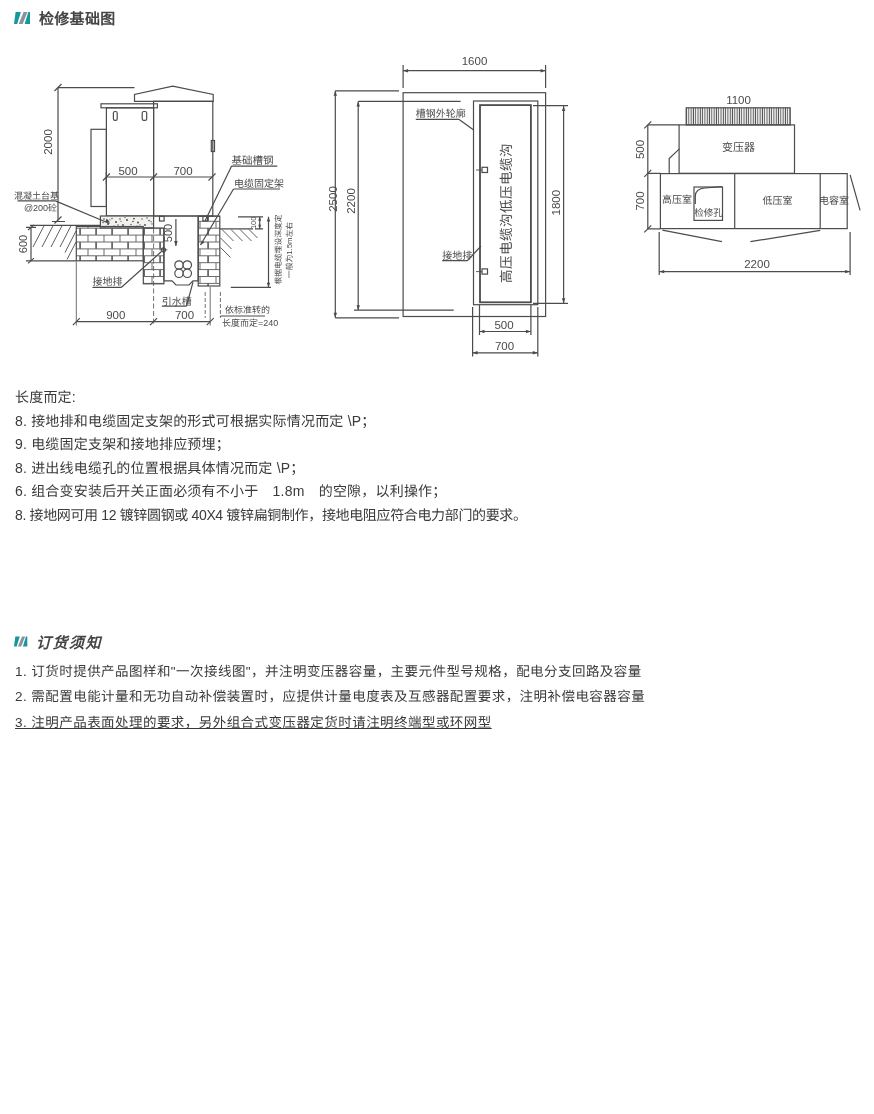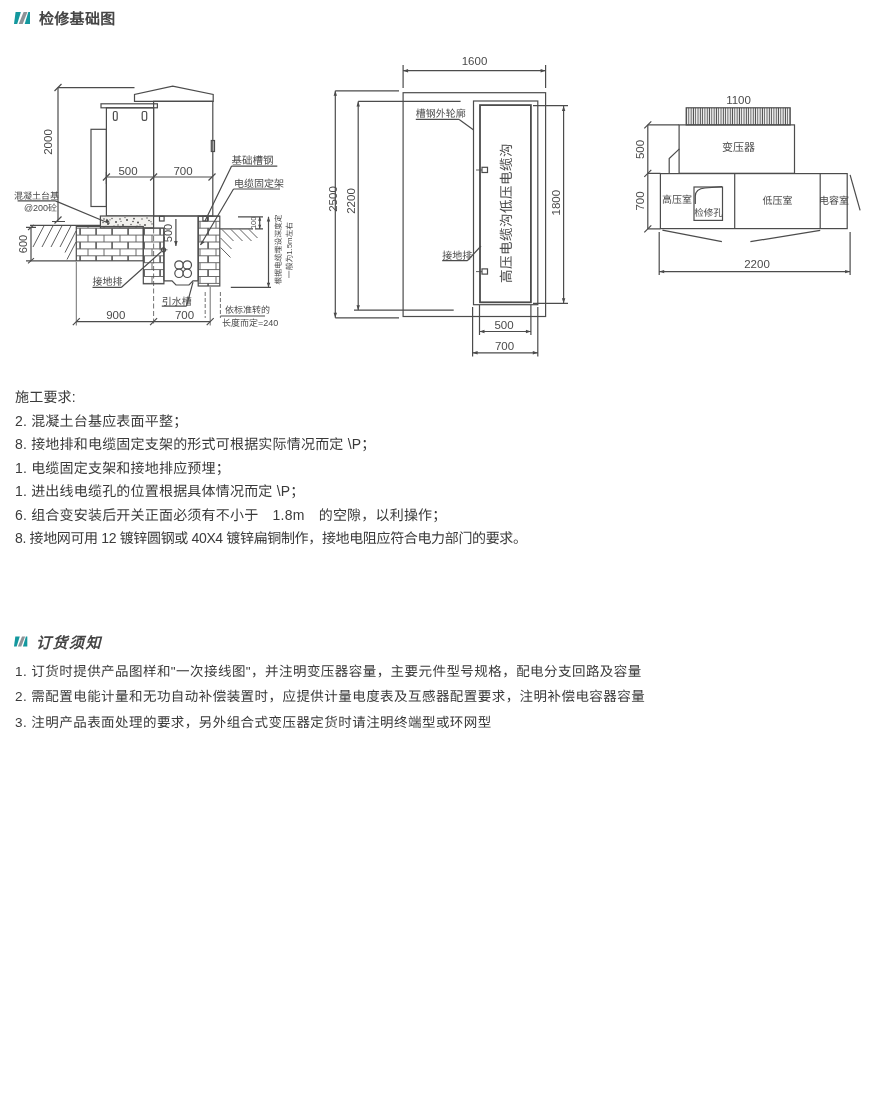--- a/index.html
+++ b/index.html
@@ -314,39 +314,38 @@
 
     <g>
       <path d="M659.2,232 V275 M850.1,232 V275 M659.2,271.6 H850.1"></path>
       <path d="M659.2,271.6 l5,-1.7 l0,3.4 z M850.1,271.6 l-5,-1.7 l0,3.4 z" fill="#4a4a4a" stroke="none"></path>
       <text x="757" y="268.3" font-size="11.5" fill="#4a4a4a" stroke="none" text-anchor="middle">2200</text>
     </g>
   </g>
 </svg>
 
 <div class="txt" style="left:15px;top:386px;">
-<div>施工要求:</div>
-<div>2. 混凝土台基应表面平整；</div>
+<div>长度而定:</div>
 <div>8. 接地排和电缆固定支架的形式可根据实际情况而定 \P；</div>
-<div>1. 电缆固定支架和接地排应预埋；</div>
-<div>1. 进出线电缆孔的位置根据具体情况而定 \P；</div>
+<div>9. 电缆固定支架和接地排应预埋；</div>
+<div>8. 进出线电缆孔的位置根据具体情况而定 \P；</div>
 <div>6. 组合变安装后开关正面必须有不小于　1.8m　的空隙，以利操作；</div>
 <div style="letter-spacing:-0.35px">8. 接地网可用 12 镀锌圆钢或 40X4 镀锌扁铜制作，接地电阻应符合电力部门的要求。</div>
 </div>
 
 <div class="hdr" style="left:14px;top:631px;letter-spacing:1.5px;font-style:italic;">
 
   <svg width="15" height="13" viewBox="0 0 18 14">
     <polygon points="0,13 1.6,1 6.9,1 3.2,13" fill="#14989e"></polygon>
     <polygon points="4.7,13 9.6,1 13.4,1 8.7,13" fill="#8d9297"></polygon>
     <polygon points="10.7,13 14.3,1 16,1 16,13" fill="#14989e"></polygon>
   </svg>
 
   <span>订货须知</span>
 </div>
 
 <div class="txt" style="left:15px;top:659px;font-size:13.5px;letter-spacing:0.45px;">
 <div style="height:25.3px;line-height:25.3px;">1. 订货时提供产品图样和"一次接线图"，并注明变压器容量，主要元件型号规格，配电分支回路及容量</div>
 <div style="height:25.3px;line-height:25.3px;">2. 需配置电能计量和无功自动补偿装置时，应提供计量电度表及互感器配置要求，注明补偿电容器容量</div>
-<div style="height:25.3px;line-height:25.3px;">3. 注明产品表面处理的要求，另外组合式变压器定货时请注明终端型或环网型</div>
+<div style="height:25.3px;line-height:25.3px;text-decoration:underline;">3. 注明产品表面处理的要求，另外组合式变压器定货时请注明终端型或环网型</div>
 </div>
 
 </div>
 
 </body></html>

